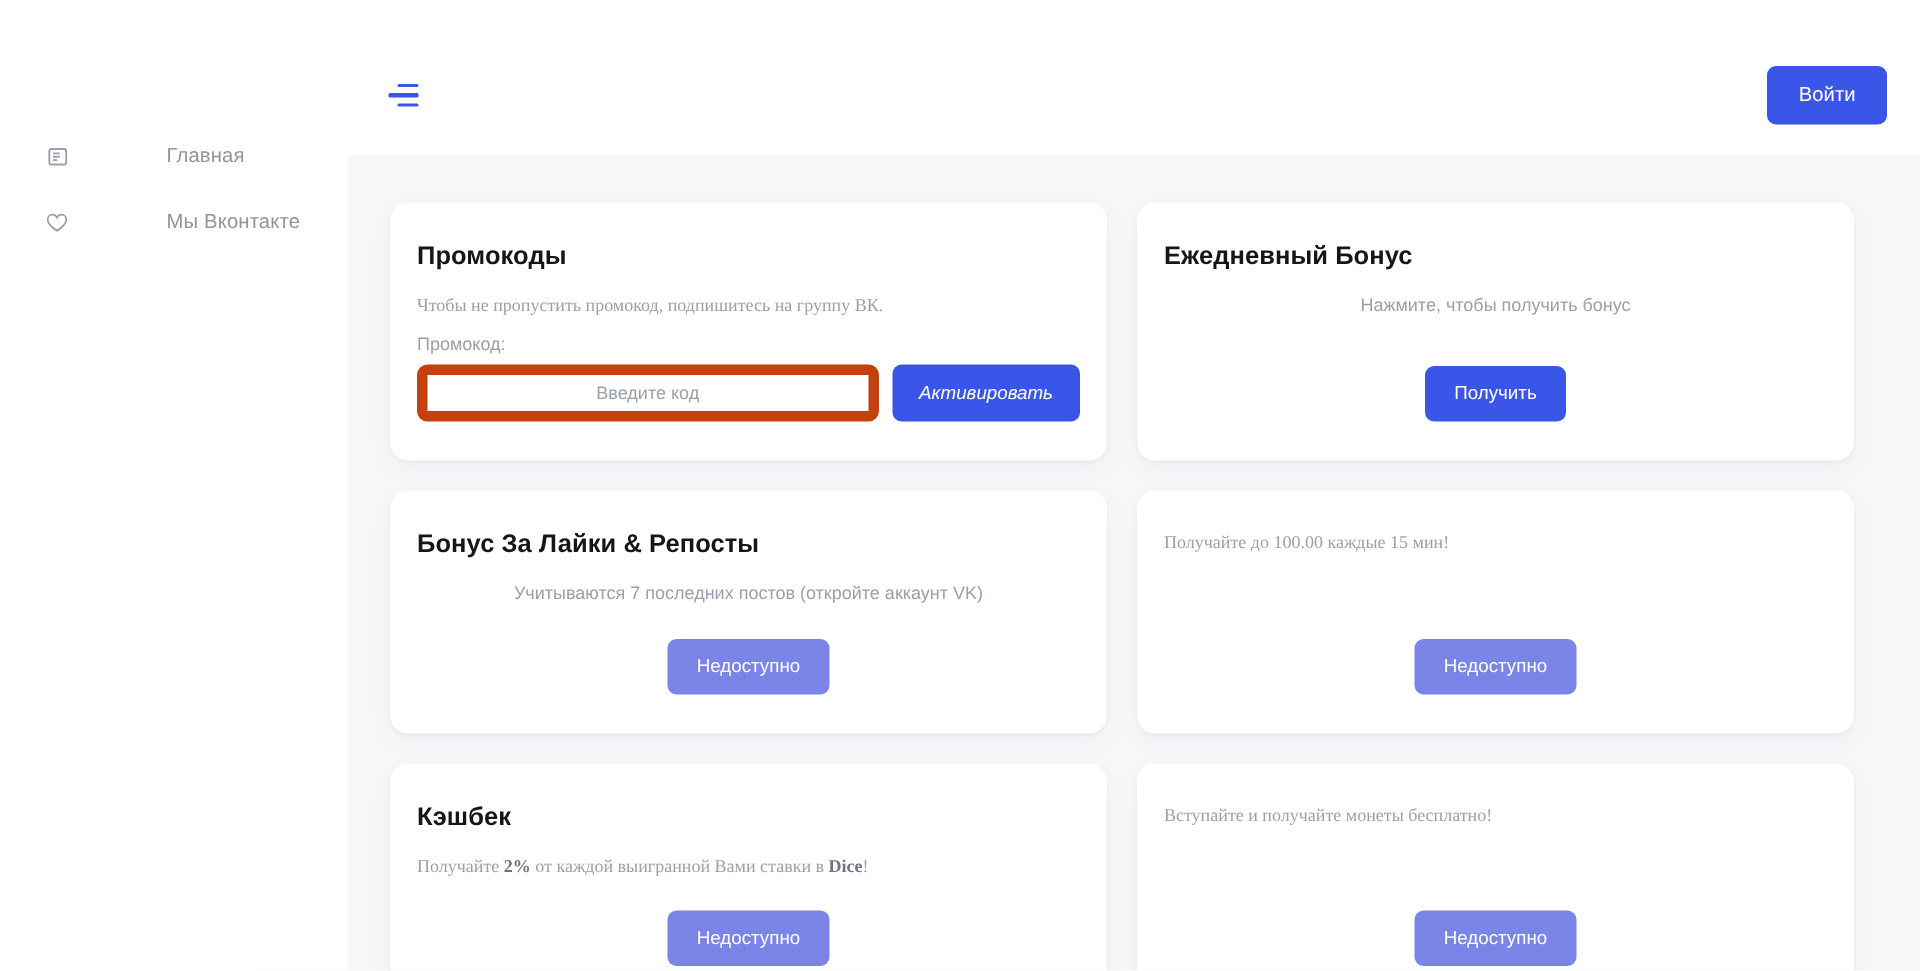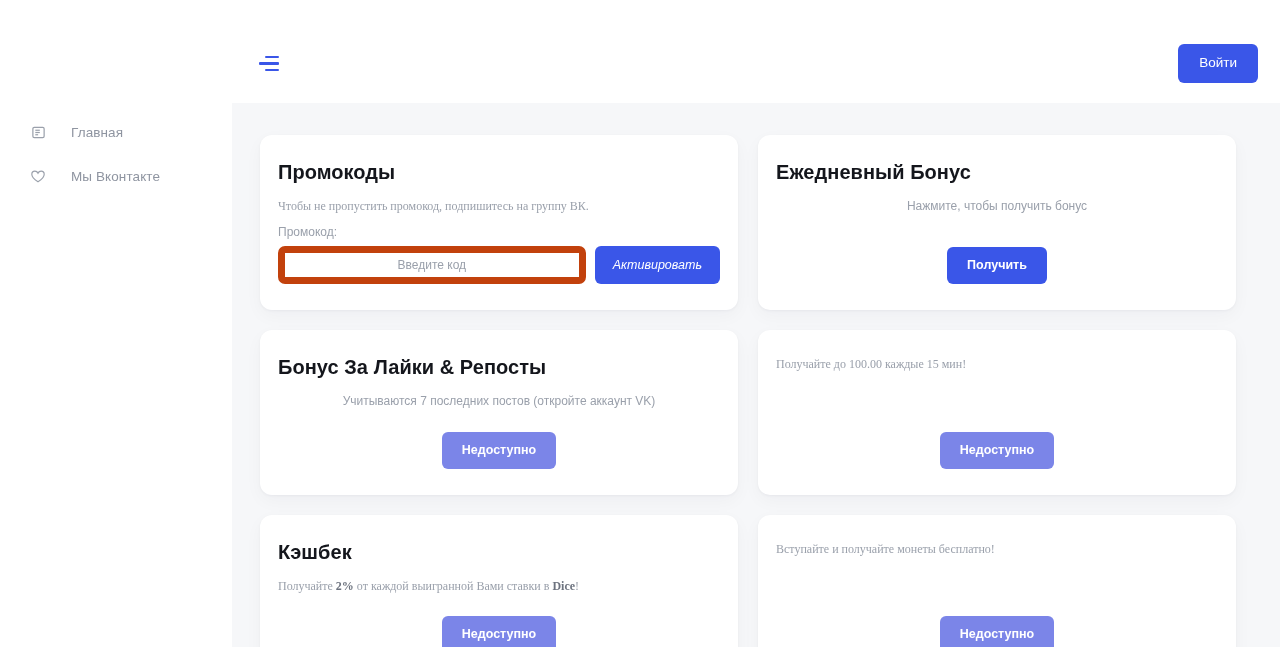--- a/index.html
+++ b/index.html
@@ -25,25 +25,26 @@
   .sidebar {
     width: 232px;
     flex: 0 0 232px;
     height: 647px;
     background: #ffffff;
     padding-top: 96px;
   }
 
   .nav-item {
     display: flex;
-    align-items: flex-end;
+    align-items: flex-start;
     height: 44px;
     padding-left: 30px;
     cursor: pointer;
     user-select: none;
+    gap: 40px;
   }
 
   .nav-icon {
     width: 16px;
     height: 16px;
     flex: 0 0 16px;
     margin-right: 25px;
     display: flex;
     align-items: center;
     justify-content: center;
@@ -132,21 +133,21 @@
     border-radius: 12px;
     box-shadow: 0 1px 3px rgba(26, 32, 56, 0.045),
                 0 6px 18px rgba(26, 32, 56, 0.035);
     padding: 26px 18px 26px 18px;
     min-height: 161px;
     display: flex;
     flex-direction: column;
   }
 
   .card-title {
-    font-size: 20px;
+    font-size: 17px;
     font-weight: 700;
     color: #14161c;
     letter-spacing: 0.05px;
     margin-bottom: 14px;
   }
 
   .card-sub {
     font-size: 12px;
     color: #9aa0ab;
     line-height: 1.4;
@@ -165,21 +166,20 @@
   .btn {
     border: none;
     border-radius: 6px;
     font-family: "Liberation Sans", sans-serif;
     font-size: 12.5px;
     color: #ffffff;
     padding: 11px 20px;
     cursor: pointer;
     line-height: 1.2;
     white-space: nowrap;
-    font-weight: bold;
   }
   .btn-primary  { background: #3a56e8; }
   .btn-disabled { background: #7b85e8; cursor: default; }
 
   
   .field-label {
     font-size: 12px;
     color: #9aa0ab;
     margin-bottom: 7px;
   }

